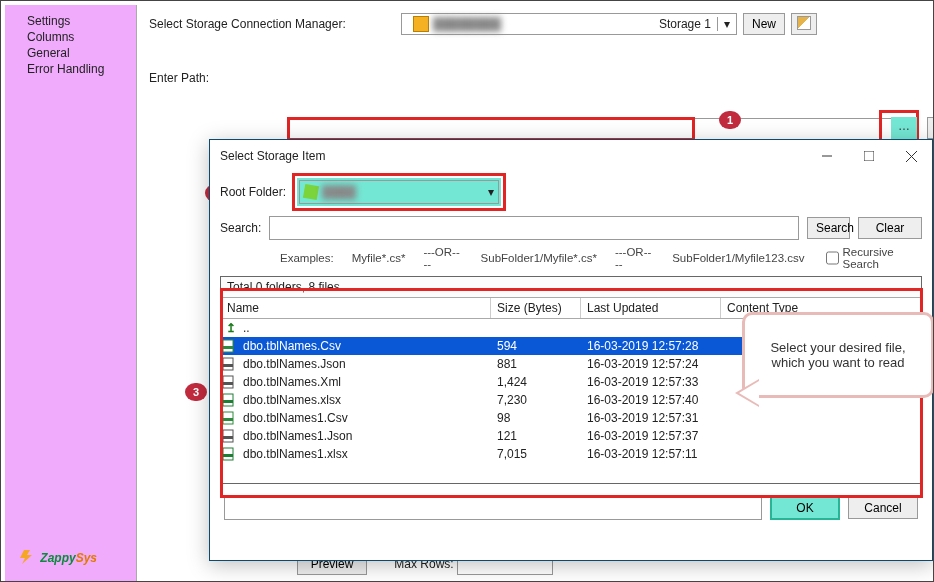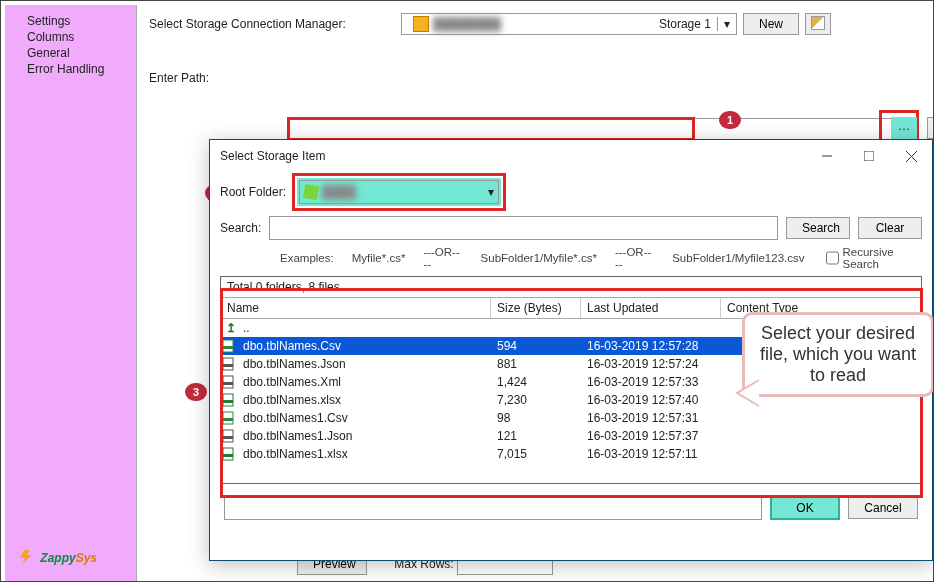--- a/index.html
+++ b/index.html
@@ -7,21 +7,21 @@
   *{box-sizing:border-box;}
   body{margin:0;font:12px "Segoe UI",Tahoma,sans-serif;color:#222;background:#fff;width:934px;height:582px;overflow:hidden;border:1px solid #444;position:relative;}
   .main{display:flex;height:100%;}
   .sidebar{width:132px;border-right:1px solid #aaa;background:#f0abfc;padding:8px 4px;margin:4px 0 0 4px;}
   .sidebar-item{padding:1px 18px;cursor:default;}
   .content{flex:1;padding:12px 20px 0 12px;position:relative;}
   .row{display:flex;align-items:center;margin-bottom:16px;gap:6px;}
   label.lbl{white-space:nowrap;}
   input[type=text],select{border:1px solid #999;height:22px;padding:0 4px;background:#fff;font:inherit;}
   .conn-icon{width:16px;height:16px;background:#f6b123;display:inline-block;border:1px solid #b87f00;position:relative;margin-right:4px;}
-  .btn{border:1px solid #999;background:#eee;height:22px;padding:0 15px;font:inherit;cursor:pointer;}
+  .btn{border:1px solid #999;background:#eee;height:22px;padding:0 8px;font:inherit;cursor:pointer;}
   .pencil{width:14px;height:14px;background:linear-gradient(135deg,#e6b24a 50%,#fff 50%);display:inline-block;border:1px solid #999;}
   .path-row{margin-top:36px;}
   .path-highlight{border:3px solid var(--red);position:absolute;top:116px;left:150px;width:408px;height:24px;}
   .browse-highlight{position:absolute;top:109px;left:742px;width:40px;height:38px;border:3px solid var(--red);}
   .browse-btn{border:2px solid var(--highlight);background:var(--highlight);height:24px;width:26px;position:absolute;top:116px;left:754px;text-align:center;color:#333;cursor:pointer;}
   .clear-path{position:absolute;top:116px;left:790px;width:22px;height:22px;border:1px solid #999;background:#eee;text-align:center;color:#1040a0;}
   .path-input{position:absolute;top:117px;left:152px;width:605px;height:22px;border:1px solid #999;}
   .fileopts{position:absolute;top:184px;left:148px;}
   .chk{display:flex;align-items:center;margin:6px 0;gap:6px;}
   input[type=checkbox]{width:14px;height:14px;}
@@ -56,21 +56,21 @@
   .frow{display:flex;align-items:center;height:18px;}
   .frow .ic{width:20px;text-align:center;}
   .frow .n{width:250px;padding-left:2px;}.frow .s{width:90px;padding-left:6px;}.frow .d{width:140px;padding-left:6px;}
   .sel{background:var(--blue-sel);color:#fff;}
   .up{color:#1a7a1a;font-weight:bold;}
   .list-hl{border:3px solid var(--red);position:absolute;top:148px;left:10px;width:703px;height:210px;pointer-events:none;}
   .dlg-btns{display:flex;justify-content:flex-end;gap:8px;margin-top:12px;padding:0 4px;align-items:center;}
   .dlg-btns input[type=text]{flex:1;height:24px;}
   .ok{background:var(--highlight);border:2px solid #28b596;width:70px;height:24px;}
   
-  .callout{position:absolute;right:-2px;top:172px;width:192px;background:#fff;border:3px solid var(--red-soft);border-radius:10px;padding:8px 10px;text-align:center;color:#333;font-size:18px;}
+  .callout{position:absolute;right:-2px;top:172px;width:192px;background:#fff;border:3px solid var(--red-soft);border-radius:10px;padding:25px 10px;text-align:center;color:#333;font-size:13px;}
   .callout::before{content:"";position:absolute;left:-24px;top:64px;border:14px solid transparent;border-right:24px solid var(--red-soft);}
   .callout::after{content:"";position:absolute;left:-18px;top:66px;border:12px solid transparent;border-right:20px solid #fff;}
   
   .badge{position:absolute;width:22px;height:18px;background:var(--badge);color:#fff;font-weight:700;border-radius:10px/9px;display:flex;align-items:center;justify-content:center;font-size:11px;}
   .b1{top:110px;left:718px;} .b2{top:183px;left:204px;} .b3{top:382px;left:184px;} .b4{top:513px;left:736px;}
   svg{display:block;}
 </style>
 </head>
 <body>
 
@@ -185,21 +185,21 @@
             <span style="filter:blur(3px);color:#888;">████</span>
             <span class="chev">▾</span>
           </span>
         </span>
       </span>
     </div>
 
     <div class="search-row">
       <span>Search:</span>
       <input type="text" value="" style="">
-      <button class="btn" style="width:64px">Search</button>
+      <button class="btn" style="width:43px">Search</button>
       <button class="btn" style="width:64px">Clear</button>
     </div>
 
     <div class="ex-row">
       <span>Examples:</span>
       <span>Myfile*.cs*</span>
         <span>---OR----</span>
       <span>SubFolder1/Myfile*.cs*</span>
         <span>---OR----</span>
       <span>SubFolder1/Myfile123.csv</span>

